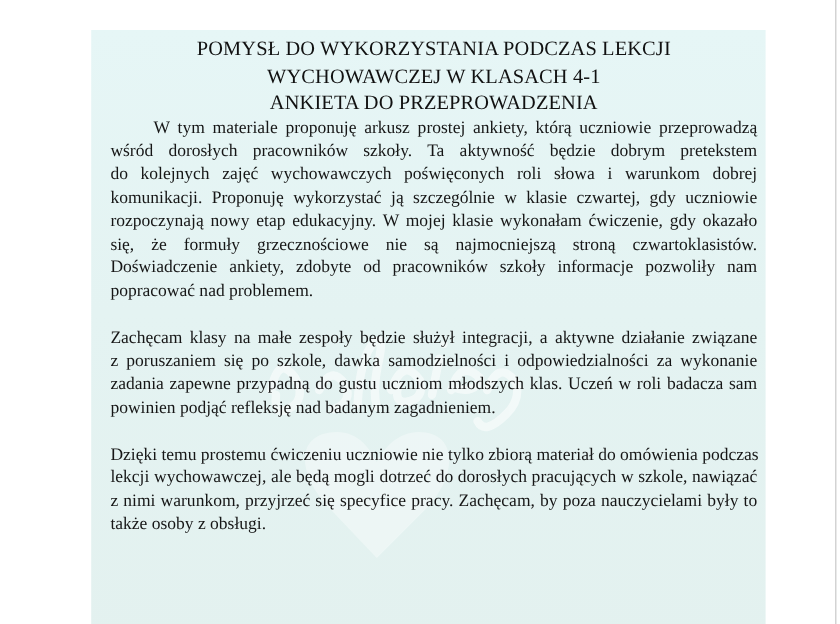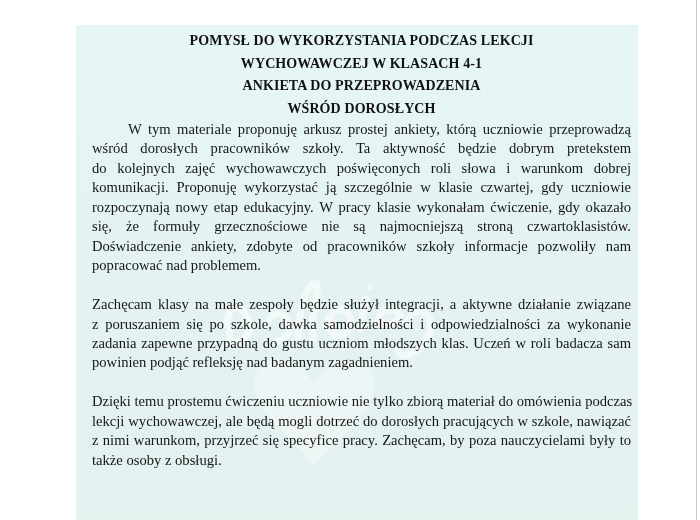--- a/index.html
+++ b/index.html
@@ -46,22 +46,22 @@
     position: absolute;
     left: 16px;
     top: 0;
     width: 539px;
     font-family: "Liberation Serif", "DejaVu Serif", serif;
     color: #161616;
   }
   .title {
     margin: 5px 0 0 0;
     text-align: center;
-    font-weight: bold;
-    font-size: 14px;
+    font-weight: normal;
+    font-size: 17px;
     line-height: 22.5px;
     letter-spacing: 0.1px;
     color: #111111;
   }
   .title .tline { display: block; }
   .body-text {
     font-size: 14.6px;
     line-height: 19.45px;
     margin: 0;
   }
@@ -105,31 +105,30 @@
       </g>
       <path d="M200 400 C170 370 170 335 205 335 C222 335 232 348 238 360 C244 348 256 335 273 335 C306 335 306 372 278 400 L238 440 Z" fill="#ffffff" opacity="0.35"></path>
     </svg>
 
     <div class="doc">
 
       <h1 class="title">
         <span class="tline">POMYSŁ DO WYKORZYSTANIA PODCZAS LEKCJI</span>
         <span class="tline">WYCHOWAWCZEJ W KLASACH 4-1</span>
         <span class="tline">ANKIETA DO PRZEPROWADZENIA</span>
-        <span class="tline">WŚRÓD DOROSŁYCH</span>
       </h1>
 
       <div class="body-text">
 
         <p class="para p1">
           <span class="ln indent">W tym materiale proponuję arkusz prostej ankiety, którą uczniowie przeprowadzą</span>
           <span class="ln">wśród dorosłych pracowników szkoły. Ta aktywność będzie dobrym pretekstem</span>
           <span class="ln">do kolejnych zajęć wychowawczych poświęconych roli słowa i warunkom dobrej</span>
           <span class="ln">komunikacji. Proponuję wykorzystać ją szczególnie w klasie czwartej, gdy uczniowie</span>
-          <span class="ln">rozpoczynają nowy etap edukacyjny. W pracy klasie wykonałam ćwiczenie, gdy okazało</span>
+          <span class="ln">rozpoczynają nowy etap edukacyjny. W mojej klasie wykonałam ćwiczenie, gdy okazało</span>
           <span class="ln">się, że formuły grzecznościowe nie są najmocniejszą stroną czwartoklasistów.</span>
           <span class="ln">Doświadczenie ankiety, zdobyte od pracowników szkoły informacje pozwoliły nam</span>
           <span class="ln last">popracować nad problemem.</span>
         </p>
 
         <div class="gap"></div>
 
         <p class="para">
           <span class="ln">Zachęcam klasy na małe zespoły będzie służył integracji, a aktywne działanie związane</span>
           <span class="ln">z poruszaniem się po szkole, dawka samodzielności i odpowiedzialności za wykonanie</span>

